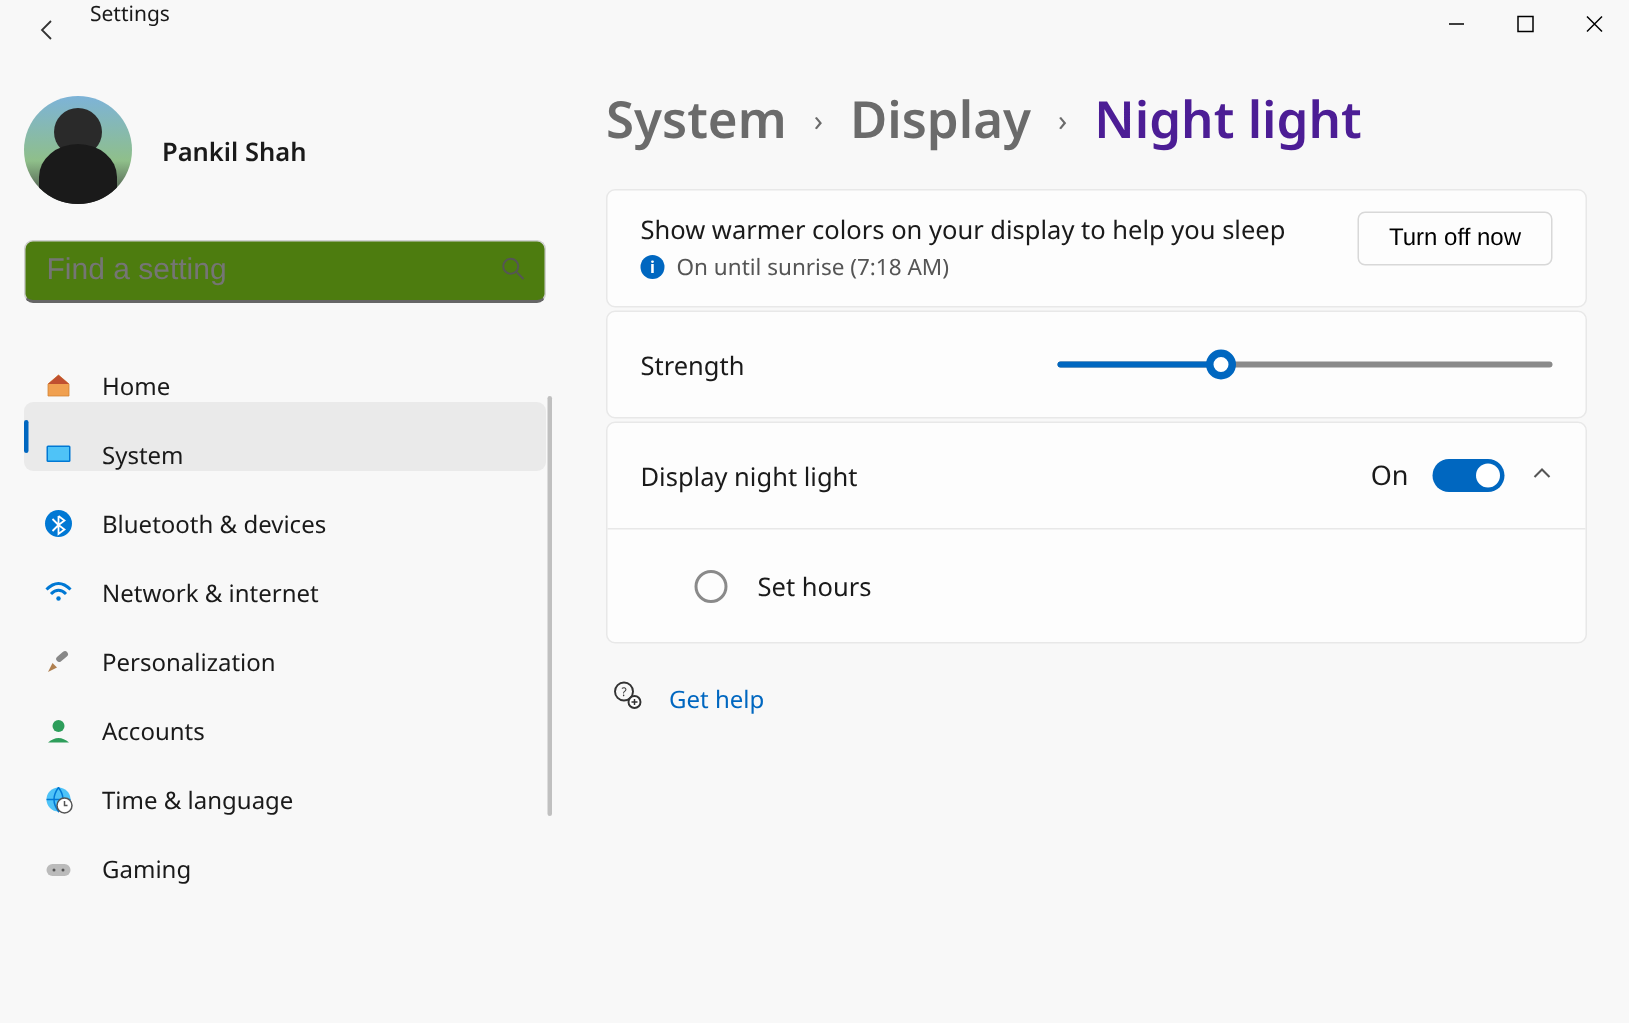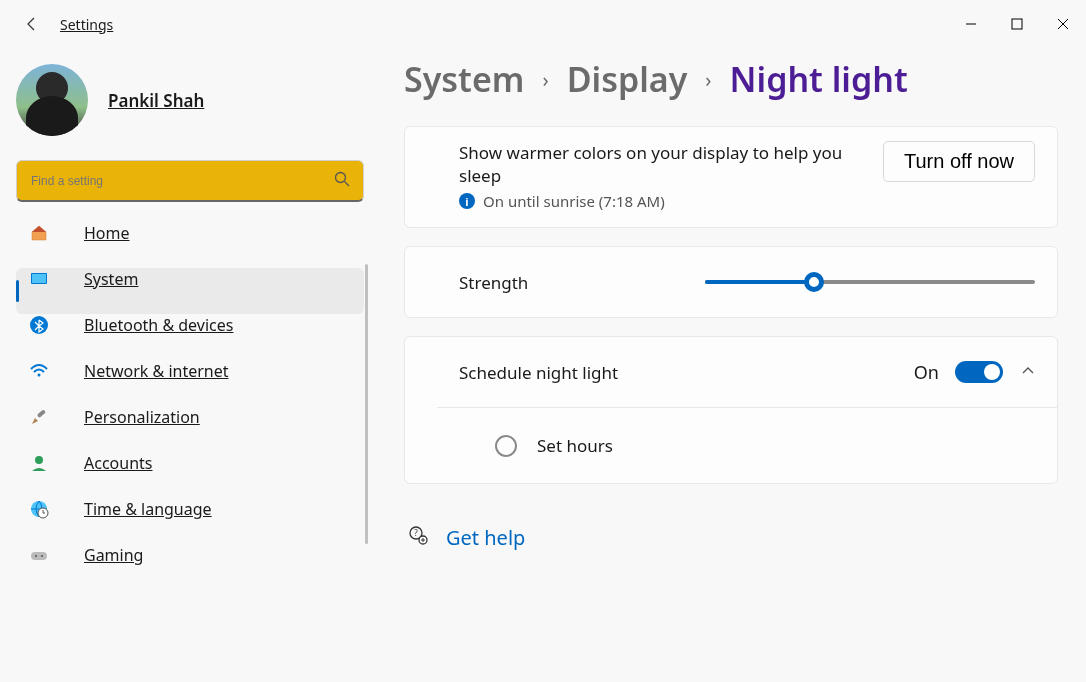--- a/index.html
+++ b/index.html
@@ -1,76 +1,76 @@
 <!DOCTYPE html>
 <html><head>
 <meta charset="utf-8">
 <style>
 * { box-sizing: border-box; margin: 0; padding: 0; }
 body { font-family: "Segoe UI", system-ui, sans-serif; background: #f8f8f8; width: 1086px; height: 682px; overflow: hidden; color: #1a1a1a; }
 
-.titlebar { height: 48px; display: flex; align-items: center; padding-left: 12px; text-decoration: underline; }
+.titlebar { height: 48px; display: flex; padding-left: 12px; }
 .back-btn { width: 40px; height: 40px; display: flex; align-items: center; justify-content: center; border-radius: 4px; }
 .title { font-size: 14px; margin-left: 8px; }
 .winctrl { margin-left: auto; display: flex; }
 .winbtn { width: 46px; height: 32px; display: flex; align-items: center; justify-content: center; font-size: 13px; }
 
 .content { display: flex; height: calc(682px - 48px); }
-.sidebar { width: 380px; padding: 0 16px; text-decoration: underline; }
+.sidebar { width: 380px; padding: 0 16px; }
 .profile { display: flex; align-items: center; padding: 16px 0 24px 0; }
 .avatar { width: 72px; height: 72px; border-radius: 50%; background: linear-gradient(180deg, #7db3d8 0%, #8fbf8a 60%, #3a3a3a 100%); margin-right: 20px; position: relative; overflow: hidden; }
 .avatar::before { content: ''; position: absolute; top: 8px; left: 20px; width: 32px; height: 32px; background: #2a2a2a; border-radius: 50%; }
 .avatar::after { content: ''; position: absolute; top: 32px; left: 10px; width: 52px; height: 44px; background: #1a1a1a; border-radius: 50% 50% 0 0; }
 .user-name { font-size: 17px; font-weight: 600; }
 
 .search { position: relative; margin-bottom: 20px; }
-.search input { width: 100%; height: 42px; border: 1px solid #d0d0d0; border-bottom: 2px solid #666; border-radius: 6px; padding: 0 40px 0 14px; font-size: 12px; background: #eab308; outline: none; }
+.search input { width: 100%; height: 42px; border: 1px solid #d0d0d0; border-bottom: 2px solid #666; border-radius: 6px; padding: 0 40px 0 14px; font-size: 20px; background: #4d7c0f; outline: none; }
 .search-icon { position: absolute; right: 14px; top: 50%; transform: translateY(-50%); }
 
 .nav { position: relative; }
 .nav-scroll-indicator { position: absolute; right: -4px; top: 42px; width: 3px; height: 280px; background: #c0c0c0; border-radius: 2px; }
-.nav-item { display: flex; align-items: flex-start; height: 46px; border-radius: 6px; padding: 0 12px; gap: 34px; cursor: pointer; }
+.nav-item { display: flex; align-items: flex-end; height: 46px; border-radius: 6px; padding: 0 12px; gap: 18px; cursor: pointer; }
 .nav-item.active { background: #eaeaea; position: relative; }
 .nav-item.active::before { content: ''; position: absolute; left: 0; top: 12px; bottom: 12px; width: 3px; background: #0067c0; border-radius: 2px; }
 .nav-icon { width: 22px; height: 22px; display: flex; align-items: center; justify-content: center; }
 .nav-label { font-size: 16px; }
 
 .main { flex: 1; padding: 8px 28px 0 24px; overflow: auto; }
 .breadcrumb { display: flex; align-items: center; gap: 18px; margin-bottom: 24px; }
 .crumb { font-size: 34px; font-weight: 600; color: #6b6b6b; }
 .crumb.current { color: #4c1d95; }
 .chev { color: #6b6b6b; font-size: 20px; }
 
-.card { background: #fdfdfd; border: 1px solid #e8e8e8; border-radius: 6px; margin-bottom: 18px; padding-left: 32px; }
+.card { background: #fdfdfd; border: 1px solid #e8e8e8; border-radius: 6px; margin-bottom: 2px; }
 .card-row { display: flex; align-items: center; padding: 18px 22px; min-height: 70px; }
 .card-top { align-items: flex-start; padding: 14px 22px 16px 22px; }
 .card-title { font-size: 17px; flex: 1; }
 .card-sub { font-size: 15px; color: #555; margin-top: 4px; display: flex; align-items: center; gap: 8px; }
-.pill-btn { background: #fdfdfd; border: 1px solid #d8d8d8; border-radius: 5px; padding: 8px 20px; font-size: 20px; cursor: pointer; }
+.pill-btn { background: #fdfdfd; border: 1px solid #d8d8d8; border-radius: 5px; padding: 8px 20px; font-size: 16px; cursor: pointer; }
 .info-icon { width: 16px; height: 16px; border-radius: 50%; background: #0067c0; color: #fff; font-size: 11px; display: inline-flex; align-items: center; justify-content: center; font-weight: bold; }
 
 .slider-wrap { flex: 1; display: flex; justify-content: flex-end; }
 .slider { width: 330px; height: 22px; position: relative; }
 .slider-track { position: absolute; top: 50%; transform: translateY(-50%); height: 4px; width: 100%; background: #8a8a8a; border-radius: 2px; }
 .slider-fill { position: absolute; top: 50%; transform: translateY(-50%); height: 4px; width: 33%; background: #0067c0; border-radius: 2px; }
 .slider-thumb { position: absolute; top: 50%; left: 33%; transform: translate(-50%, -50%); width: 20px; height: 20px; border-radius: 50%; background: #fff; border: 5px solid #0067c0; }
 
 .toggle { width: 48px; height: 22px; border-radius: 11px; background: #0067c0; position: relative; }
 .toggle::after { content: ''; position: absolute; right: 3px; top: 3px; width: 16px; height: 16px; border-radius: 50%; background: #fff; }
 .toggle-label { margin-right: 16px; font-size: 18px; }
 .expand { margin-left: 18px; color: #555; }
 
 .sub-options { border-top: 1px solid #e8e8e8; padding: 8px 0; }
 .radio-row { display: flex; align-items: center; padding: 18px 22px 18px 58px; gap: 20px; }
 .radio { width: 22px; height: 22px; border-radius: 50%; border: 2px solid #8a8a8a; }
 .radio.checked { border: 6px solid #0067c0; background: #fff; }
 .radio-label { font-size: 17px; }
 
 .help { display: flex; align-items: center; gap: 18px; padding: 22px 4px; }
-.help a { color: #0067c0; text-decoration: none; font-size: 20px; }
+.help a { color: #0067c0; text-decoration: none; font-size: 16px; }
 </style>
 </head>
 <body>
 
 <div class="titlebar">
   <div class="back-btn">
     <svg width="16" height="16" viewBox="0 0 16 16">
         <path d="M10 2 L4 8 L10 14" stroke="#333" stroke-width="1.2" fill="none"></path>
       </svg>
   </div>
@@ -223,21 +223,21 @@
             <div class="slider-track"></div>
             <div class="slider-fill"></div>
             <div class="slider-thumb"></div>
           </div>
         </div>
       </div>
     </div>
 
     <div class="card">
       <div class="card-row">
-        <div class="card-title">Schedule night light</div>
+        <div class="card-title">Display night light</div>
         <span class="toggle-label">On</span>
         <div class="toggle"></div>
         <span class="expand">
           <svg width="14" height="14" viewBox="0 0 14 14">
               <path d="M2 9 L7 4 L12 9" stroke="#555" stroke-width="1.4" fill="none"></path>
             </svg>
         </span>
       </div>
       <div class="sub-options">
         <div class="radio-row">

